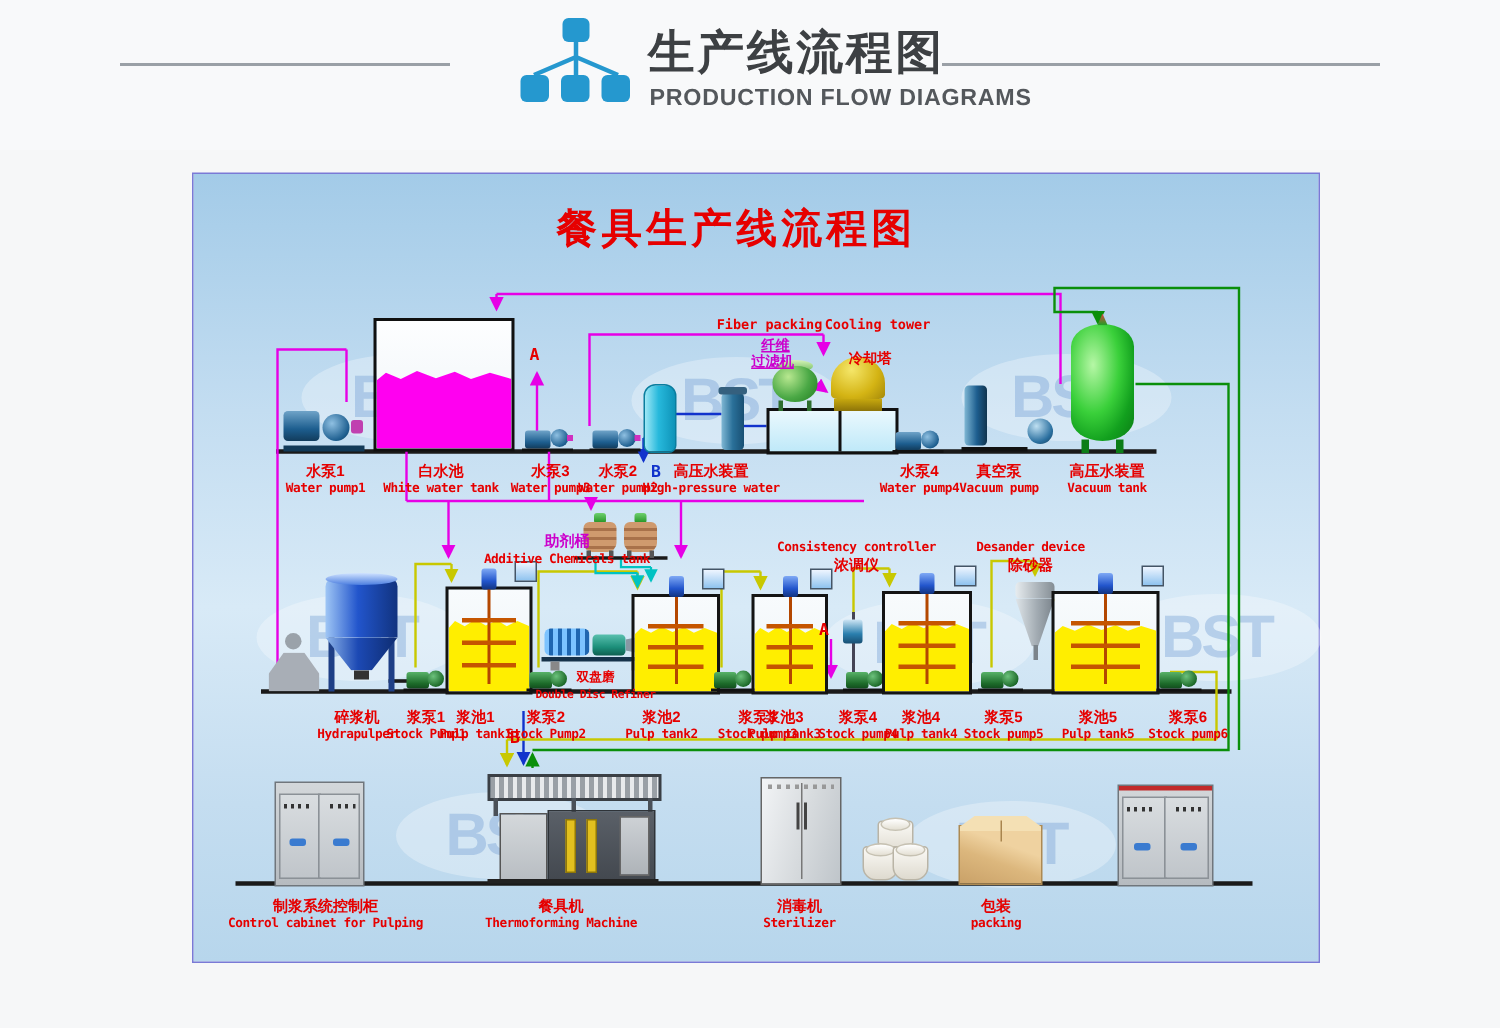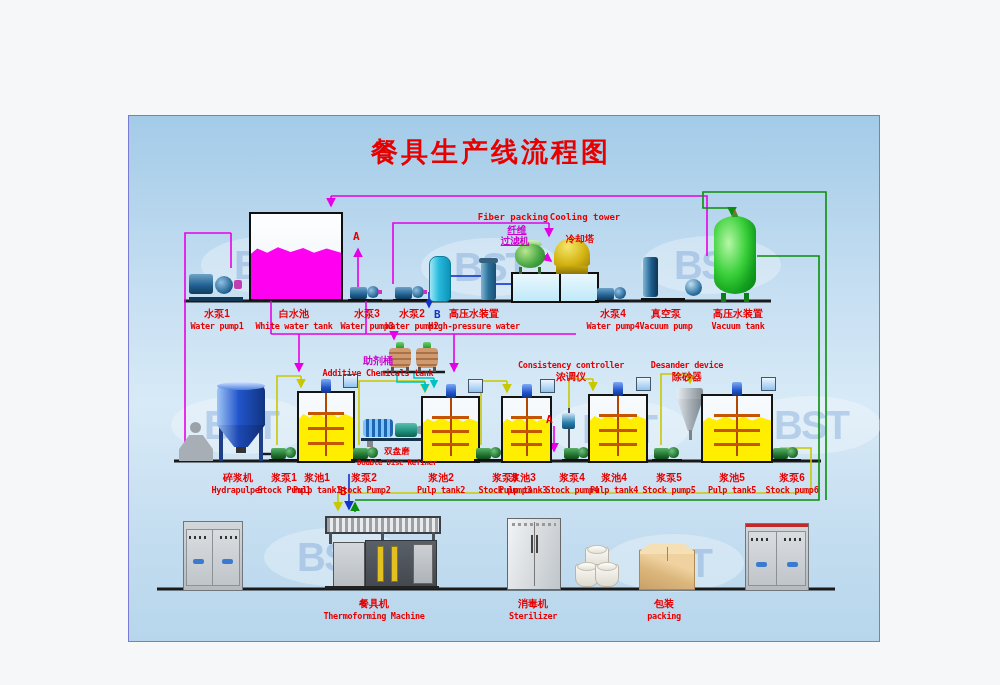--- a/index.html
+++ b/index.html
@@ -184,20 +184,33 @@
   #former .y1,#former .y2{position:absolute;top:30px;width:5px;height:34px;background:#e2c01f;border:1px solid #8f7708;}
   #former .y1{left:52px;} #former .y2{left:66px;}
   #former .panel{position:absolute;left:88px;top:28px;width:18px;height:38px;background:linear-gradient(#cdd1d5,#aeb3b8);border:1px solid #666;}
   #former .base{position:absolute;left:0;bottom:0;width:114px;height:3px;background:#222;}
 </style>
 </head>
 <body>
 
 <div id="page">
 
+  <div id="hdr">
+    <div class="hrule" id="hrule-l"></div>
+    <div class="hrule" id="hrule-r"></div>
+    <svg id="hicon" width="80" height="74" viewBox="0 0 80 74">
+      <rect x="31" y="2" width="18" height="16" rx="4" fill="#2598cf"></rect>
+      <path d="M40 18 V28 M40 28 L12 40 M40 28 V40 M40 28 L68 40" stroke="#2598cf" stroke-width="3" fill="none"></path>
+      <rect x="3" y="40" width="19" height="18" rx="4" fill="#2598cf"></rect>
+      <rect x="30" y="40" width="19" height="18" rx="4" fill="#2598cf"></rect>
+      <rect x="57" y="40" width="19" height="18" rx="4" fill="#2598cf"></rect>
+    </svg>
+    <div id="htitle">生产线流程图</div>
+    <div id="hsub">PRODUCTION FLOW DIAGRAMS</div>
+  </div>
 
   <div id="panel">
 
     <div id="dtitle">餐具生产线流程图</div>
 
     <div class="wm" style="left:72px;top:120px">
         <span>BST</span>
       </div>
     <div class="wm" style="left:292px;top:122px">
         <span>BST</span>
@@ -628,20 +641,24 @@
       </div>
     <div class="lbl" style="left:603px;top:355px">
       <span class="cn">浆池5</span>
       <span class="en">Pulp tank5</span>
       </div>
     <div class="lbl" style="left:663px;top:355px">
       <span class="cn">浆泵6</span>
       <span class="en">Stock pump6</span>
       </div>
 
+    <div class="lbl" style="left:88px;top:481px">
+      <span class="cn">制浆系统控制柜</span>
+      <span class="en">Control cabinet for Pulping</span>
+      </div>
     <div class="lbl" style="left:245px;top:481px">
       <span class="cn">餐具机</span>
       <span class="en">Thermoforming Machine</span>
       </div>
     <div class="lbl" style="left:404px;top:481px">
       <span class="cn">消毒机</span>
       <span class="en">Sterilizer</span>
       </div>
     <div class="lbl" style="left:535px;top:481px">
       <span class="cn">包装</span>

